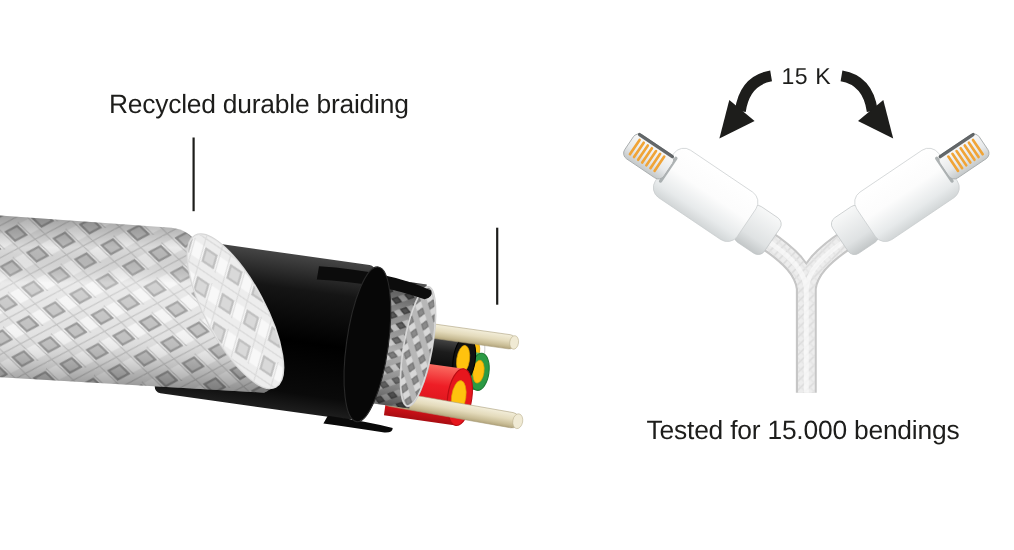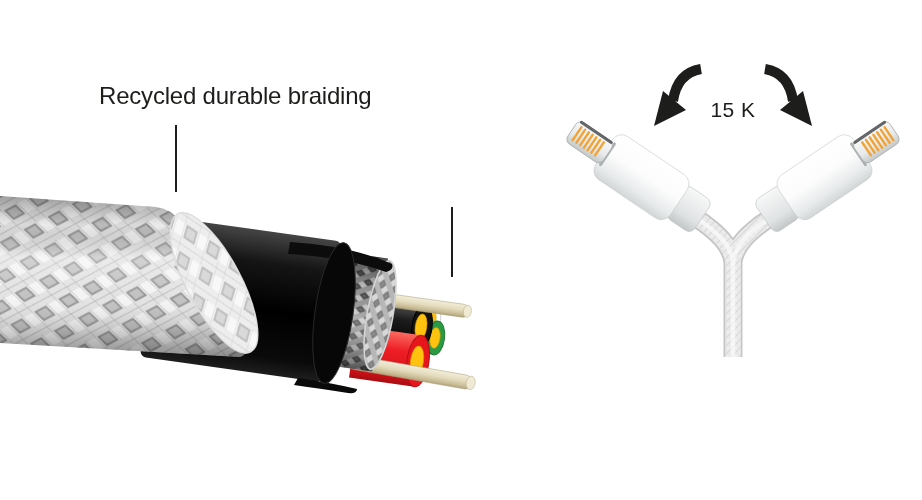--- a/index.html
+++ b/index.html
@@ -3,21 +3,21 @@
 <meta charset="utf-8">
 <style>
   html,body{margin:0;padding:0;background:#ffffff;}
   .stage{
     position:relative;width:922px;height:500px;overflow:hidden;
     background:#ffffff;color:#1d1d1b;
     font-family:"Liberation Sans",sans-serif;
   }
   .label{position:absolute;font-size:24px;line-height:1.15;white-space:nowrap;letter-spacing:-0.2px;}
   .leader{position:absolute;width:2px;background:#1d1d1b;}
-  .badge{position:absolute;font-size:21px;letter-spacing:0.5px;white-space:nowrap;text-align:center;margin-top:40px;}
+  .badge{position:absolute;font-size:21px;letter-spacing:0.5px;white-space:nowrap;text-align:center;}
   .caption{position:absolute;font-size:24px;letter-spacing:-0.2px;text-align:center;white-space:nowrap;}
   svg{position:absolute;display:block;}
 </style>
 </head>
 <body>
 
 <div class="stage">
 
   <svg style="left:0;top:183px" width="500" height="230" viewBox="0 183 500 230">
     <defs>
@@ -222,13 +222,14 @@
     </g>
   </svg>
 
   <div class="label" style="left:99px;top:82px">Recycled durable braiding</div>
   <div class="leader" style="left:175px;top:125px;height:67px"></div>
 
   <div class="leader" style="left:451px;top:207px;height:70px"></div>
 
   <div class="badge" style="left:699px;top:58px;width:68px">15 K</div>
 
+  <div class="caption" style="left:540px;top:378px;width:380px">Tested for 15.000 bendings</div>
 </div>
 
 </body></html>

